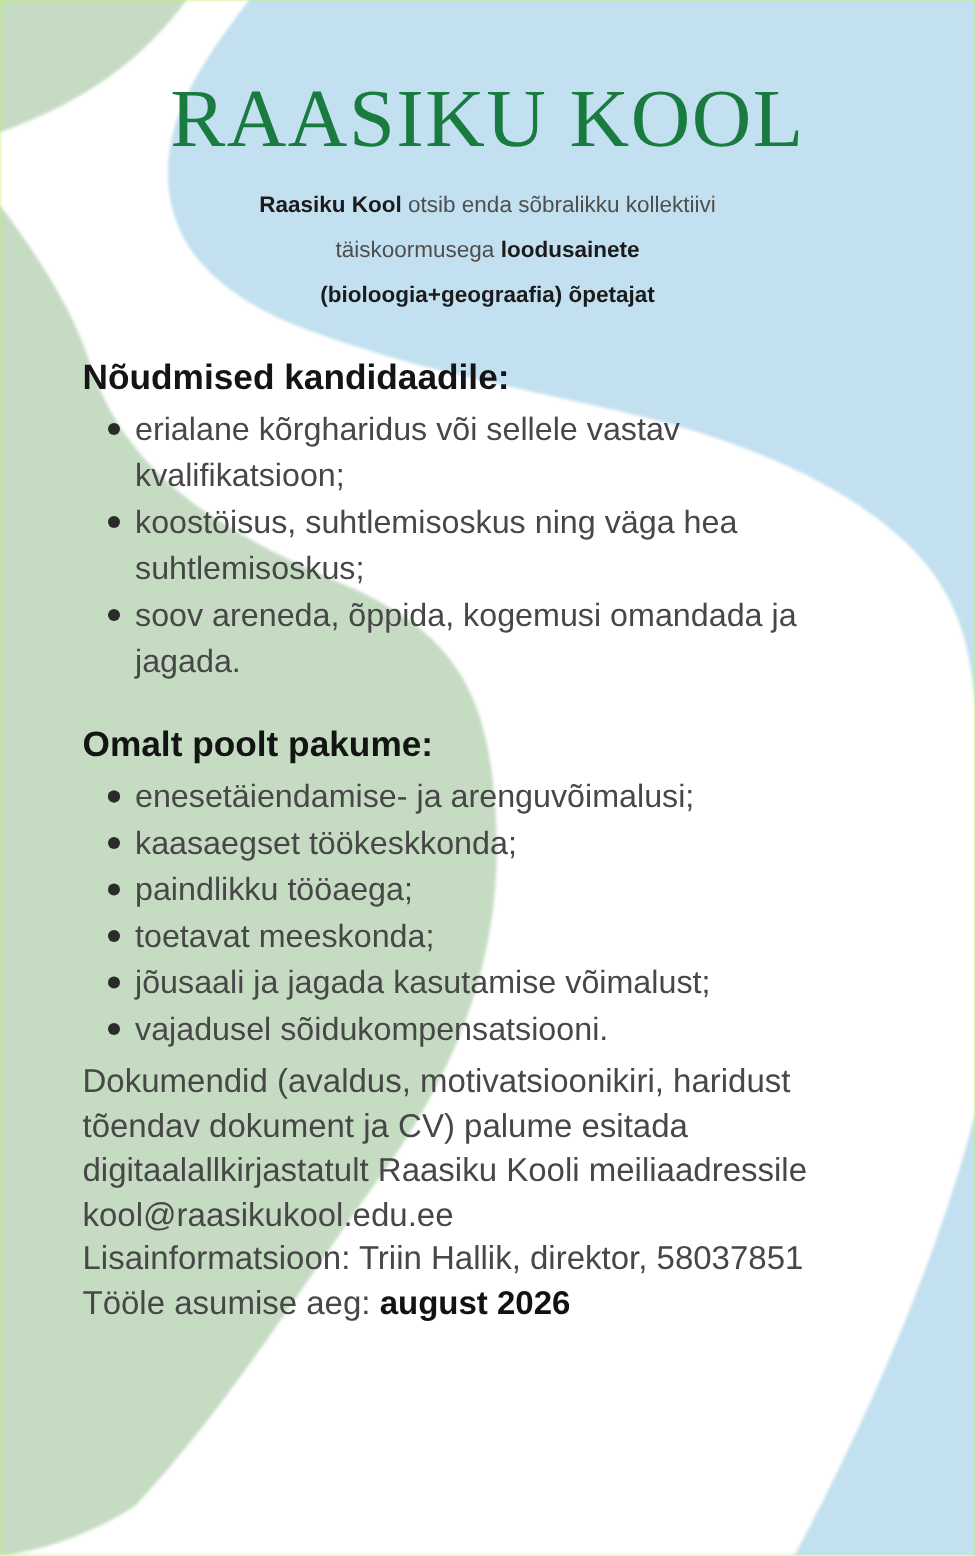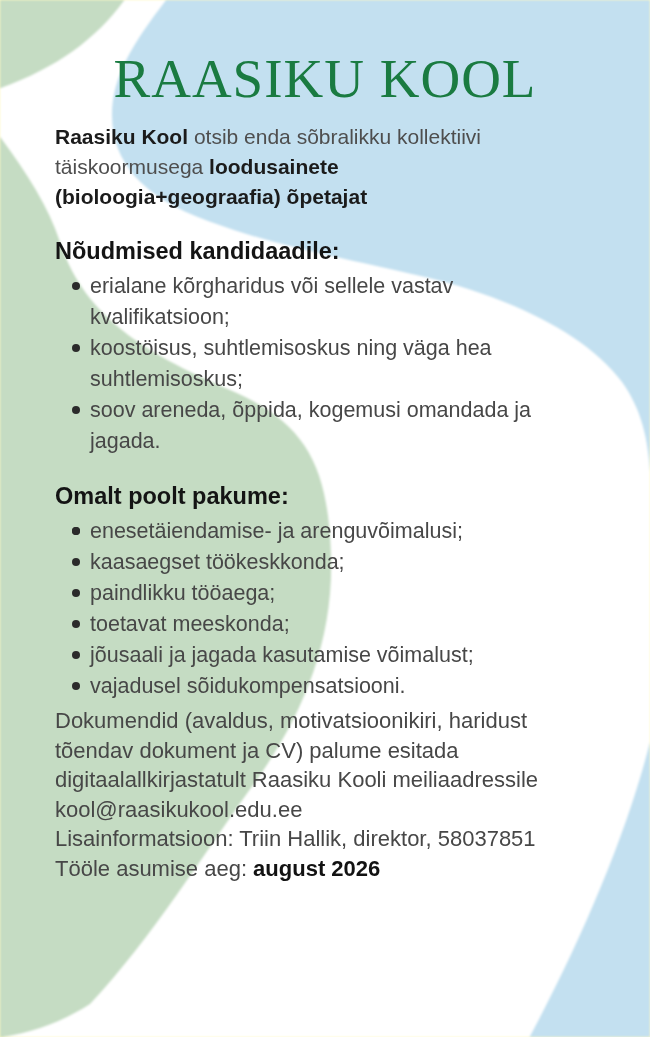--- a/index.html
+++ b/index.html
@@ -1,19 +1,19 @@
 <!DOCTYPE html>
 <html><head>
 <meta charset="utf-8">
 <style>
   html,body { margin:0; padding:0; background:#ffffff; }
   .poster {
     position:relative;
     width:650px; height:1037px;
-    background:#fef9c3;
+    background:#bef264;
     overflow:hidden;
     font-family:"Liberation Sans", sans-serif;
   }
   .bg {
     position:absolute; left:0; top:0; width:650px; height:1037px;
     filter:blur(1px);
   }
   .content {
     position:absolute; left:0; top:0; width:650px; height:1037px;
     box-sizing:border-box;
@@ -25,22 +25,22 @@
     font-size:55px;
     line-height:62px;
     color:#1a7b41;
     text-align:center;
     margin:12px 0 12px 0;
     letter-spacing:1px;
     white-space:nowrap;
   }
   .intro {
     margin:0;
-    text-align:left;
-    font-size:21px;
+    text-align:center;
+    font-size:15px;
     line-height:30px;
     color:#4e4e4e;
   }
   .intro .line { display:block; }
   .intro strong { color:#1b1b1b; font-weight:700; }
   h2.section-heading {
     font-size:23.5px;
     line-height:27px;
     color:#141414;
     font-weight:700;

